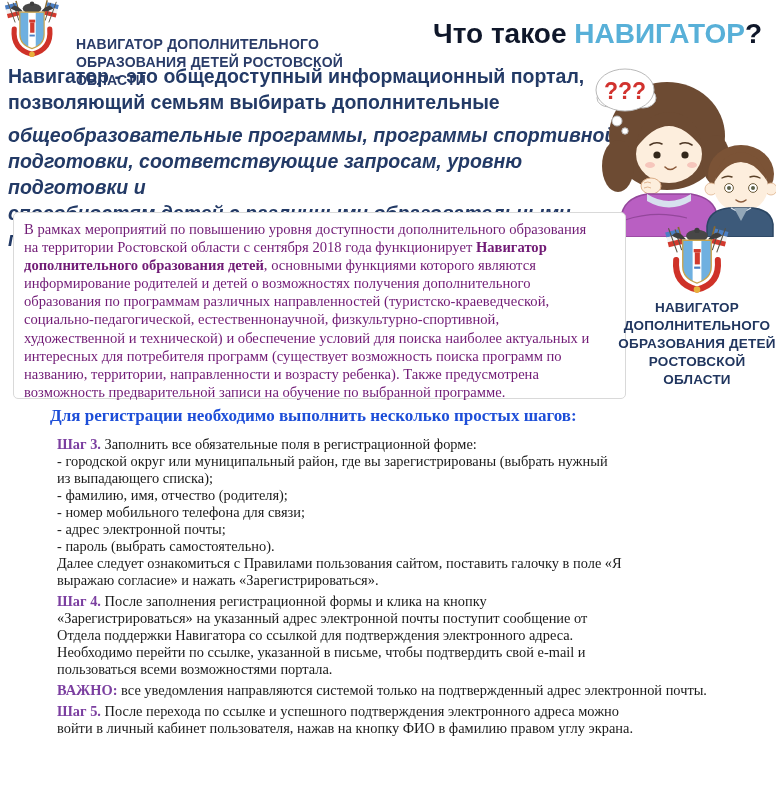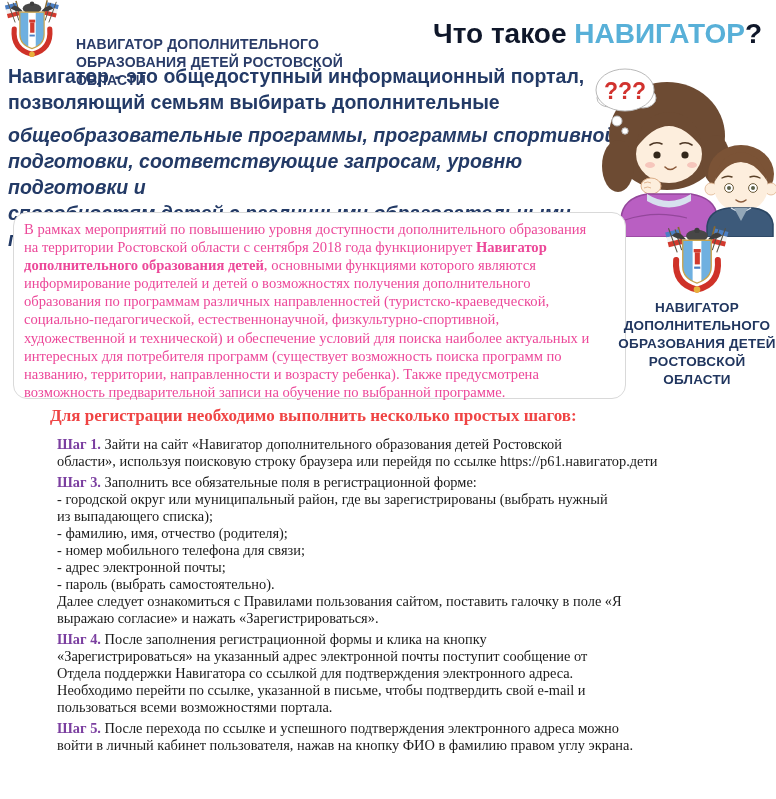--- a/index.html
+++ b/index.html
@@ -21,38 +21,38 @@
   .big-title .t-blue{color:#58b0d8;}
   
   .intro{left:8px;top:63px;width:612px;color:#233a66;}
   .intro p{margin:0;font-size:19.5px;line-height:26px;font-weight:bold;white-space:pre-line;}
   .intro p + p{margin-top:7px;font-style:italic;}
   
   .illustration{left:595px;top:58px;width:181px;height:179px;}
   
   .info-box{
     left:13px;top:212px;width:613px;height:187px;box-sizing:border-box;
-    background:#fff;border:1px solid #d9d9d9;border-radius:14px;
+    background:#fff;border:1px solid #d9d9d9;border-radius:5px;
     padding:7px 10px 0 10px;
     font-family:"Liberation Serif",serif;
-    font-size:14.6px;line-height:18.1px;color:#ec4899;
+    font-size:14.6px;line-height:18.1px;color:#701a75;
   }
   .info-box span,.info-box b{white-space:pre-line;}
   
   .side-logo{left:618px;top:226px;width:158px;text-align:center;}
   .side-logo svg{display:block;margin:0 auto;}
   .side-logo-text{
     margin-top:5px;font-size:13.5px;line-height:18px;font-weight:bold;
     color:#21365f;white-space:pre-line;letter-spacing:.2px;
   }
   
   .reg-heading{
     left:50px;top:406px;margin:0;
     font-family:"Liberation Serif",serif;
-    font-size:17px;font-weight:bold;color:#ef4444;white-space:nowrap;
+    font-size:17px;font-weight:bold;color:#1d4ed8;white-space:nowrap;
   }
   .steps{left:57px;top:436px;width:708px;font-family:"Liberation Serif",serif;}
   .steps p{margin:0 0 4px 0;font-size:14.4px;line-height:17px;color:#1a1a1a;}
   .steps .step-label{font-weight:bold;color:#7b3fa0;}
   .steps .step-text{white-space:pre-line;}
   .hidden-defs{position:absolute;width:0;height:0;overflow:hidden;}
 </style>
 </head>
 <body>
 
@@ -199,33 +199,32 @@
     </svg>
     <div class="side-logo-text">НАВИГАТОР
 ДОПОЛНИТЕЛЬНОГО
 ОБРАЗОВАНИЯ ДЕТЕЙ
 РОСТОВСКОЙ ОБЛАСТИ</div>
   </div>
 
   <h2 class="abs reg-heading">Для регистрации необходимо выполнить несколько простых шагов:</h2>
 
   <div class="abs steps">
-    <p><b class="step-label">Шаг 1.</b> <span class="step-text">Зайти на сайт «Навигатор дополнительного образования детей Ростовской
-области», используя поисковую строку браузера или перейдя по ссылке  https://р61.навигатор.дети</span></p>
     <p><b class="step-label">Шаг 3.</b> <span class="step-text">Заполнить все обязательные поля в регистрационной форме:
 - городской округ или муниципальный район, где вы зарегистрированы (выбрать нужный
 из выпадающего списка);
 - фамилию, имя, отчество (родителя);
 - номер мобильного телефона для связи;
 - адрес электронной почты;
 - пароль (выбрать самостоятельно).
 Далее следует ознакомиться с Правилами пользования сайтом, поставить галочку в поле «Я
 выражаю согласие» и нажать «Зарегистрироваться».</span></p>
     <p><b class="step-label">Шаг 4.</b> <span class="step-text">После заполнения регистрационной формы и клика на кнопку
 «Зарегистрироваться» на указанный адрес электронной почты поступит сообщение от
 Отдела поддержки Навигатора со ссылкой для подтверждения электронного адреса.
 Необходимо перейти по ссылке, указанной в письме, чтобы подтвердить свой e-mail и
 пользоваться всеми возможностями портала.</span></p>
+    <p><b class="step-label">ВАЖНО:</b> <span class="step-text">все уведомления направляются системой только на подтвержденный адрес  электронной почты.</span></p>
     <p><b class="step-label">Шаг 5.</b> <span class="step-text">После перехода по ссылке и успешного подтверждения электронного адреса можно
 войти в личный кабинет пользователя, нажав на кнопку ФИО в фамилию правом углу экрана.</span></p>
   </div>
 
 </div>
 
 </body></html>

